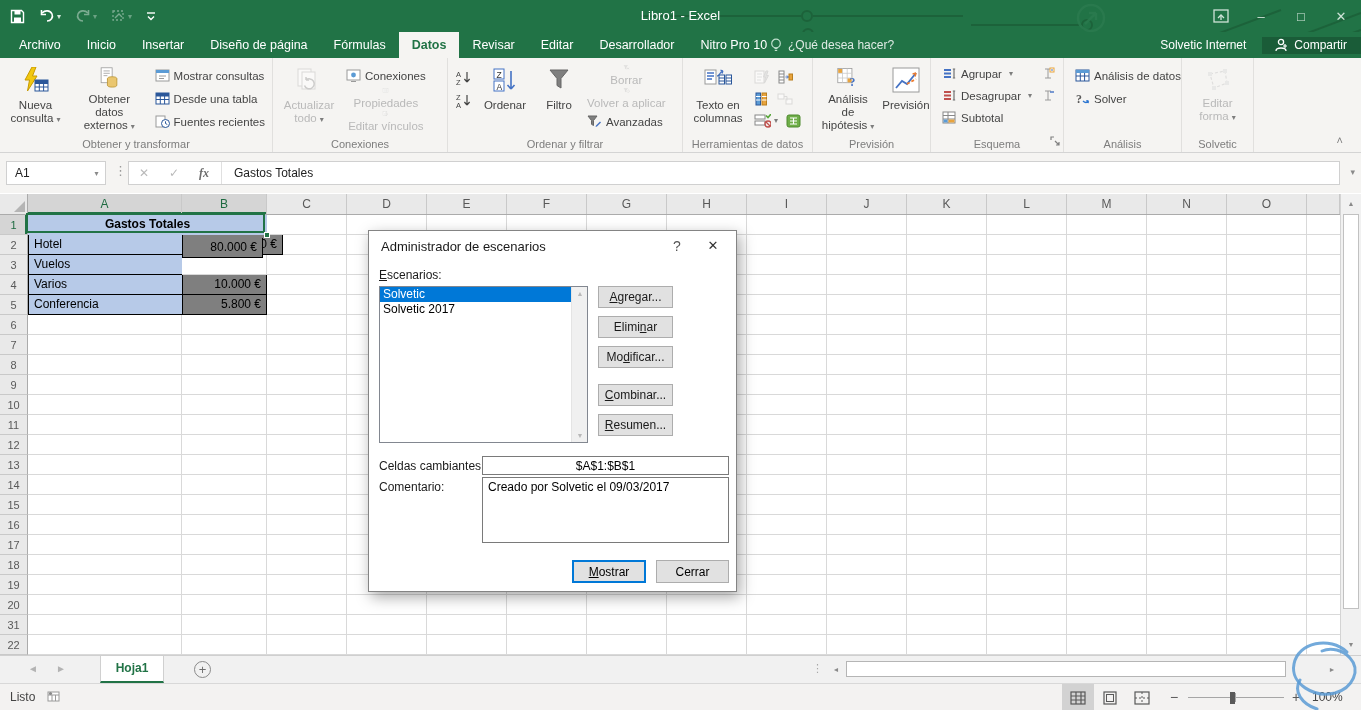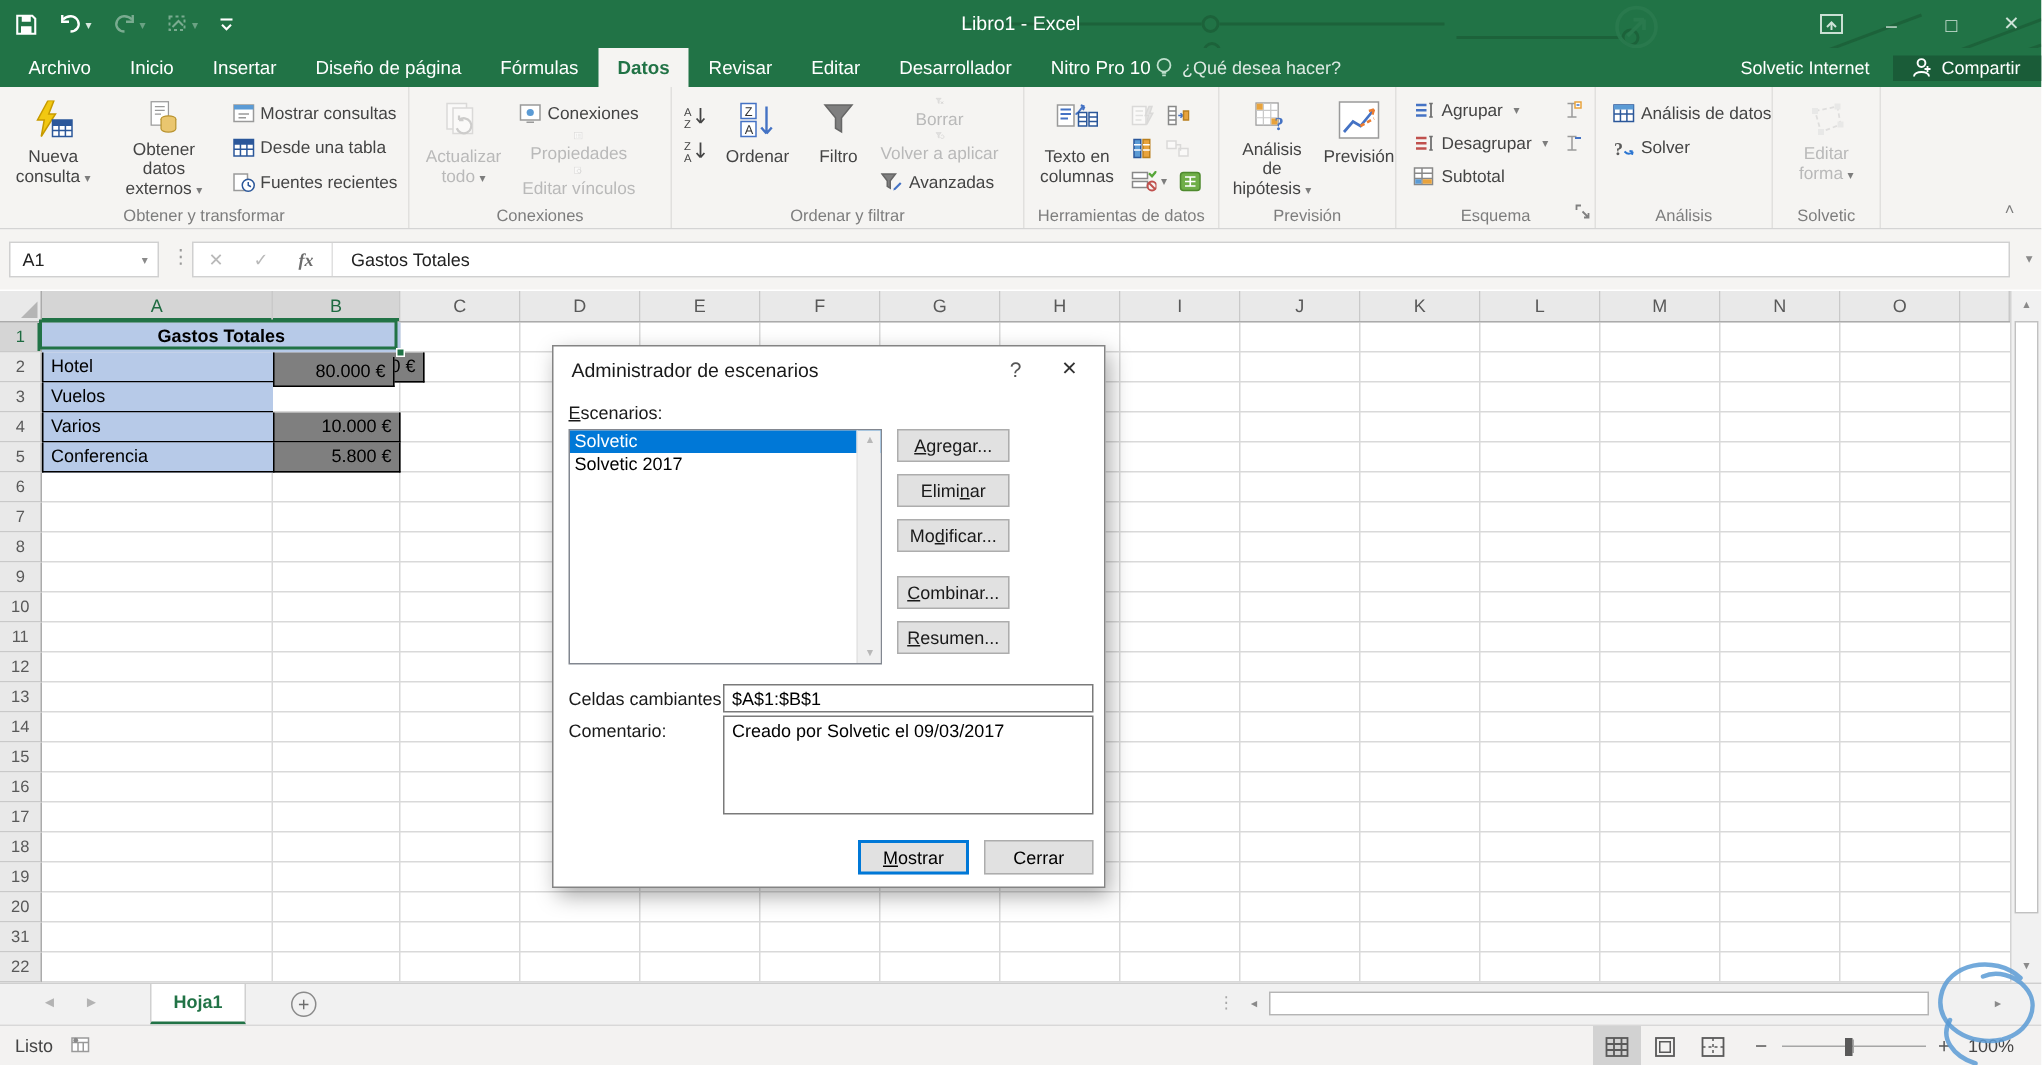--- a/index.html
+++ b/index.html
@@ -709,21 +709,21 @@
       </div>
     </div>
     <div id="side-buttons">
         <button class="dbtn" style="top: 55px;"><u>A</u>gregar...</button>
         <button class="dbtn" style="top: 85px;">Elimi<u>n</u>ar</button>
         <button class="dbtn" style="top: 115px;">Mo<u>d</u>ificar...</button>
         <button class="dbtn" style="top: 153px;"><u>C</u>ombinar...</button>
         <button class="dbtn" style="top: 183px;"><u>R</u>esumen...</button>
       </div>
     <div class="dlabel" style="top:228px">Celdas cambiantes:</div>
-    <input class="dinput" style="top: 225px;" value="$A$1:$B$1">
+    <input class="dinput" style="top: 225px; text-align: center;" value="$A$1:$B$1">
     <div class="dlabel" style="top:249px">Comentario:</div>
     <textarea class="dtextarea" style="top: 246px;">Creado por Solvetic el 09/03/2017</textarea>
     <button class="dbottom primary" style="left:203px;top:329px;width:74px" id="mostrar-btn"><u>M</u>ostrar</button>
     <button class="dbottom normal" style="left:287px;top:329px;width:73px">Cerrar</button>
   </div>
 
   <div class="tabsrow">
     <span class="navar" style="left:28px">◄</span>
     <span class="navar" style="left:56px">►</span>
     <div class="sheettab">Hoja1</div>

